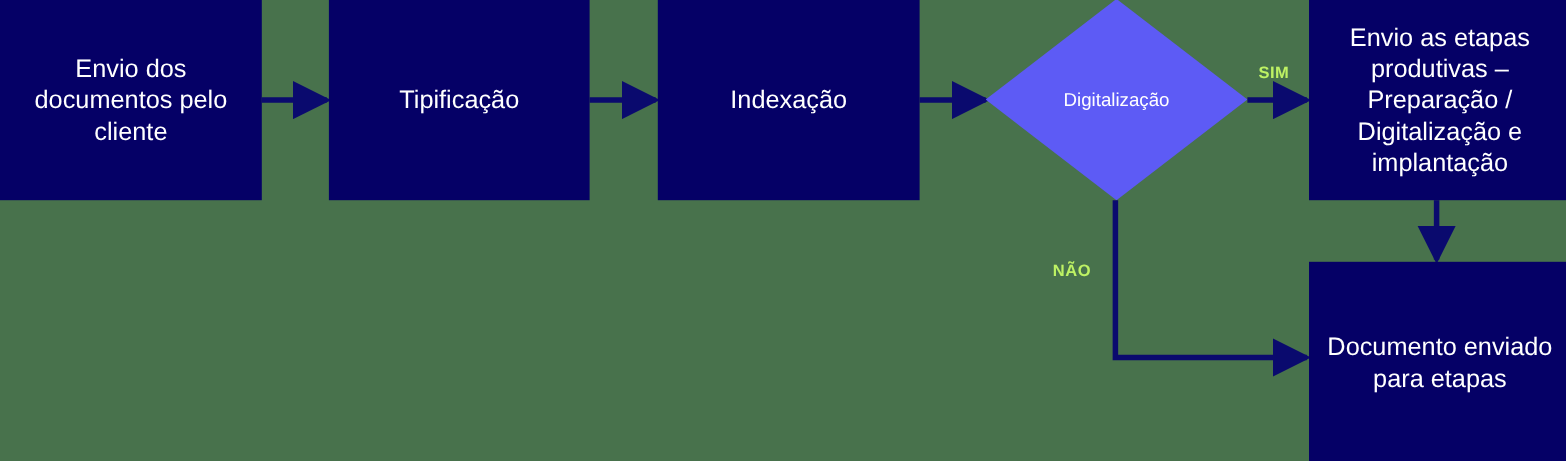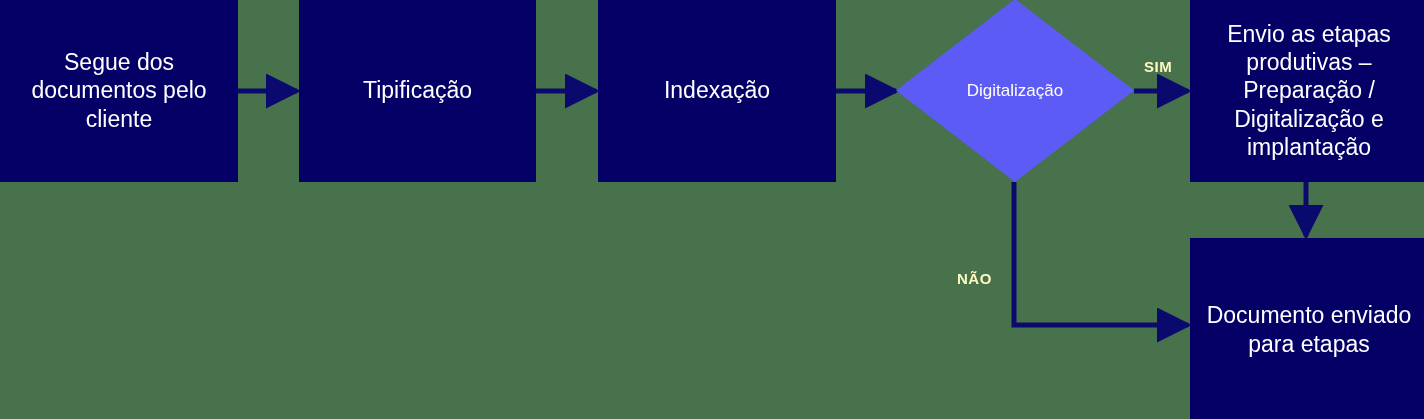--- a/index.html
+++ b/index.html
@@ -44,42 +44,42 @@
     inset: 0;
     display: flex;
     align-items: center;
     justify-content: center;
     color: #ffffff;
     font-size: 17px;
     text-align: center;
   }
   .edge-label {
     position: absolute;
-    color: #fef9c3;
+    color: #bef264;
     font-size: 15px;
     font-weight: bold;
     letter-spacing: 0.5px;
     white-space: nowrap;
   }
   svg.edges {
     position: absolute;
     left: 0;
     top: 0;
     width: 1424px;
     height: 419px;
     overflow: visible;
   }
   .n1 { left: 0px;    top: -1px; width: 238px; height: 183px; }
   .n2 { left: 299px;  top: -1px; width: 237px; height: 183px; }
   .n3 { left: 598px;  top: -1px; width: 238px; height: 183px; }
   .n5 { left: 1190px; top: -1px; width: 238px; height: 183px; }
   .n6 { left: 1190px; top: 238px; width: 238px; height: 183px; }
   .d4 { left: 896px;  top: -1px; width: 238px; height: 183px; }
   .lbl-sim { left: 1144px; top: 58px; }
-  .lbl-nao { left: 957px;  top: 238px; margin-top: 32px; }
+  .lbl-nao { left: 957px;  top: 238px; }
 </style>
 </head>
 <body>
 
 <div id="canvas">
 
   <svg class="edges" xmlns="http://www.w3.org/2000/svg" viewBox="0 0 1424 419">
     <defs>
       <marker id="arrowhead" markerWidth="7" markerHeight="7" refX="6.2" refY="3.5" orient="auto" markerUnits="strokeWidth">
         <path d="M0,0 L7,3.5 L0,7 z" fill="#0a0a6e"></path>
@@ -93,21 +93,21 @@
     <line x1="836" y1="91" x2="896" y2="91" stroke="#0a0a6e" stroke-width="5" marker-end="url(#arrowhead)"></line>
 
     <line x1="1134" y1="91" x2="1188" y2="91" stroke="#0a0a6e" stroke-width="5" marker-end="url(#arrowhead)"></line>
 
     <line x1="1306" y1="182" x2="1306" y2="236" stroke="#0a0a6e" stroke-width="5" marker-end="url(#arrowhead)"></line>
 
     <path d="M1014,182 L1014,325 L1188,325" fill="none" stroke="#0a0a6e" stroke-width="5" marker-end="url(#arrowhead)"></path>
   </svg>
 
   <div class="node process n1">
-    <span>Segue dos documentos pelo cliente</span>
+    <span>Envio dos documentos pelo cliente</span>
   </div>
 
   <div class="node process n3">
     <span>Indexação</span>
   </div>
 
   <div class="node process n2">
     <span>Tipificação</span>
   </div>
 

